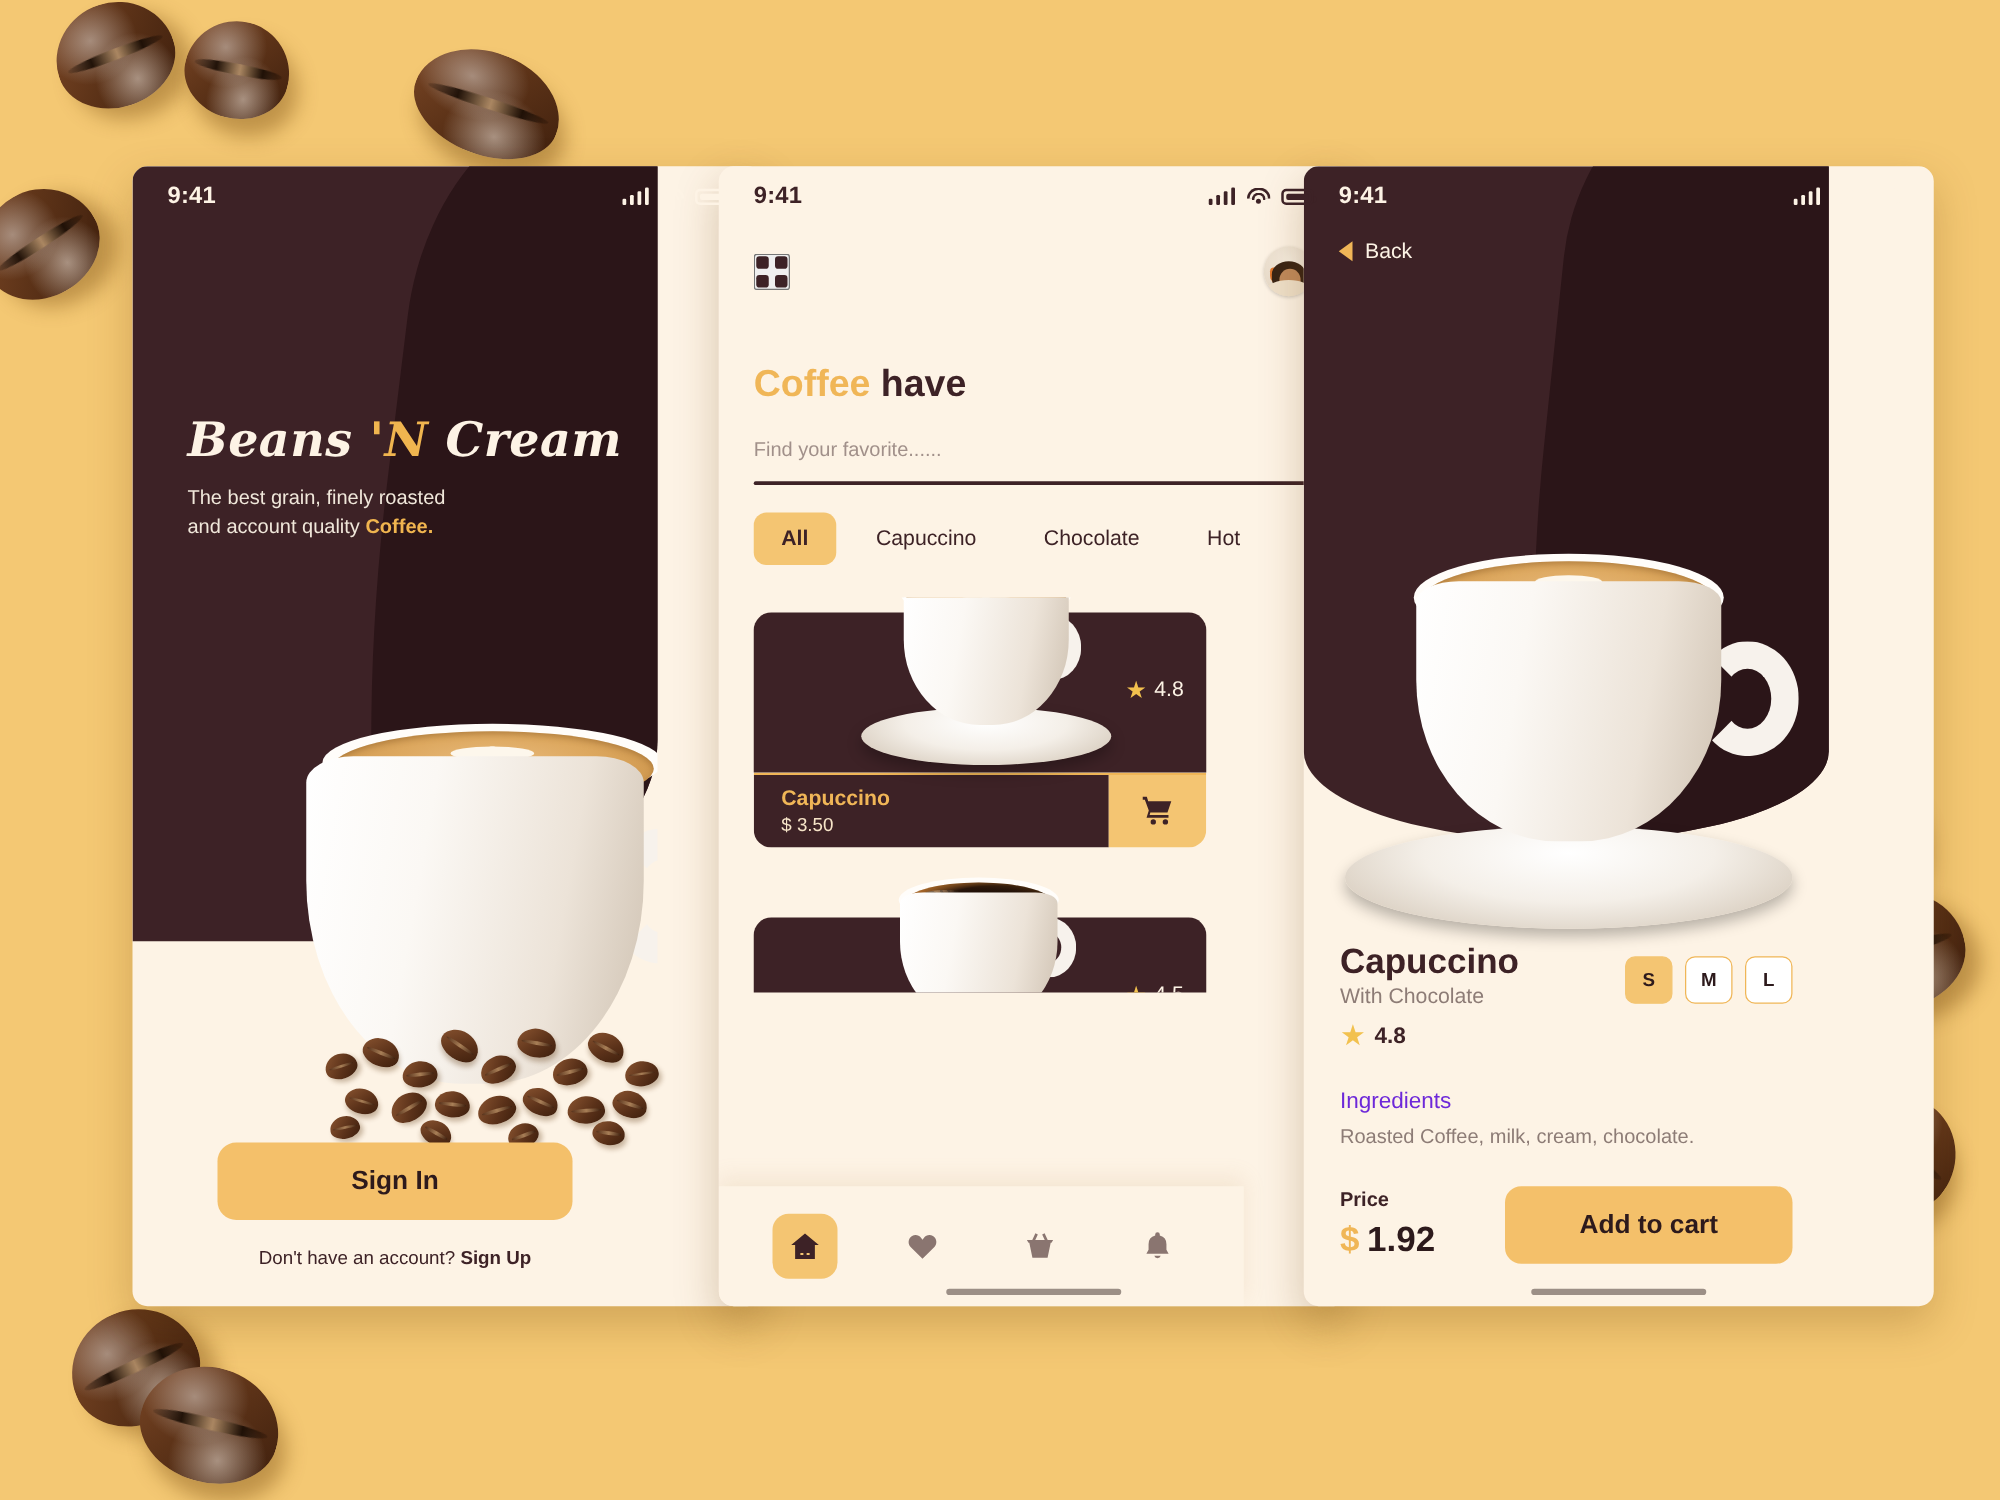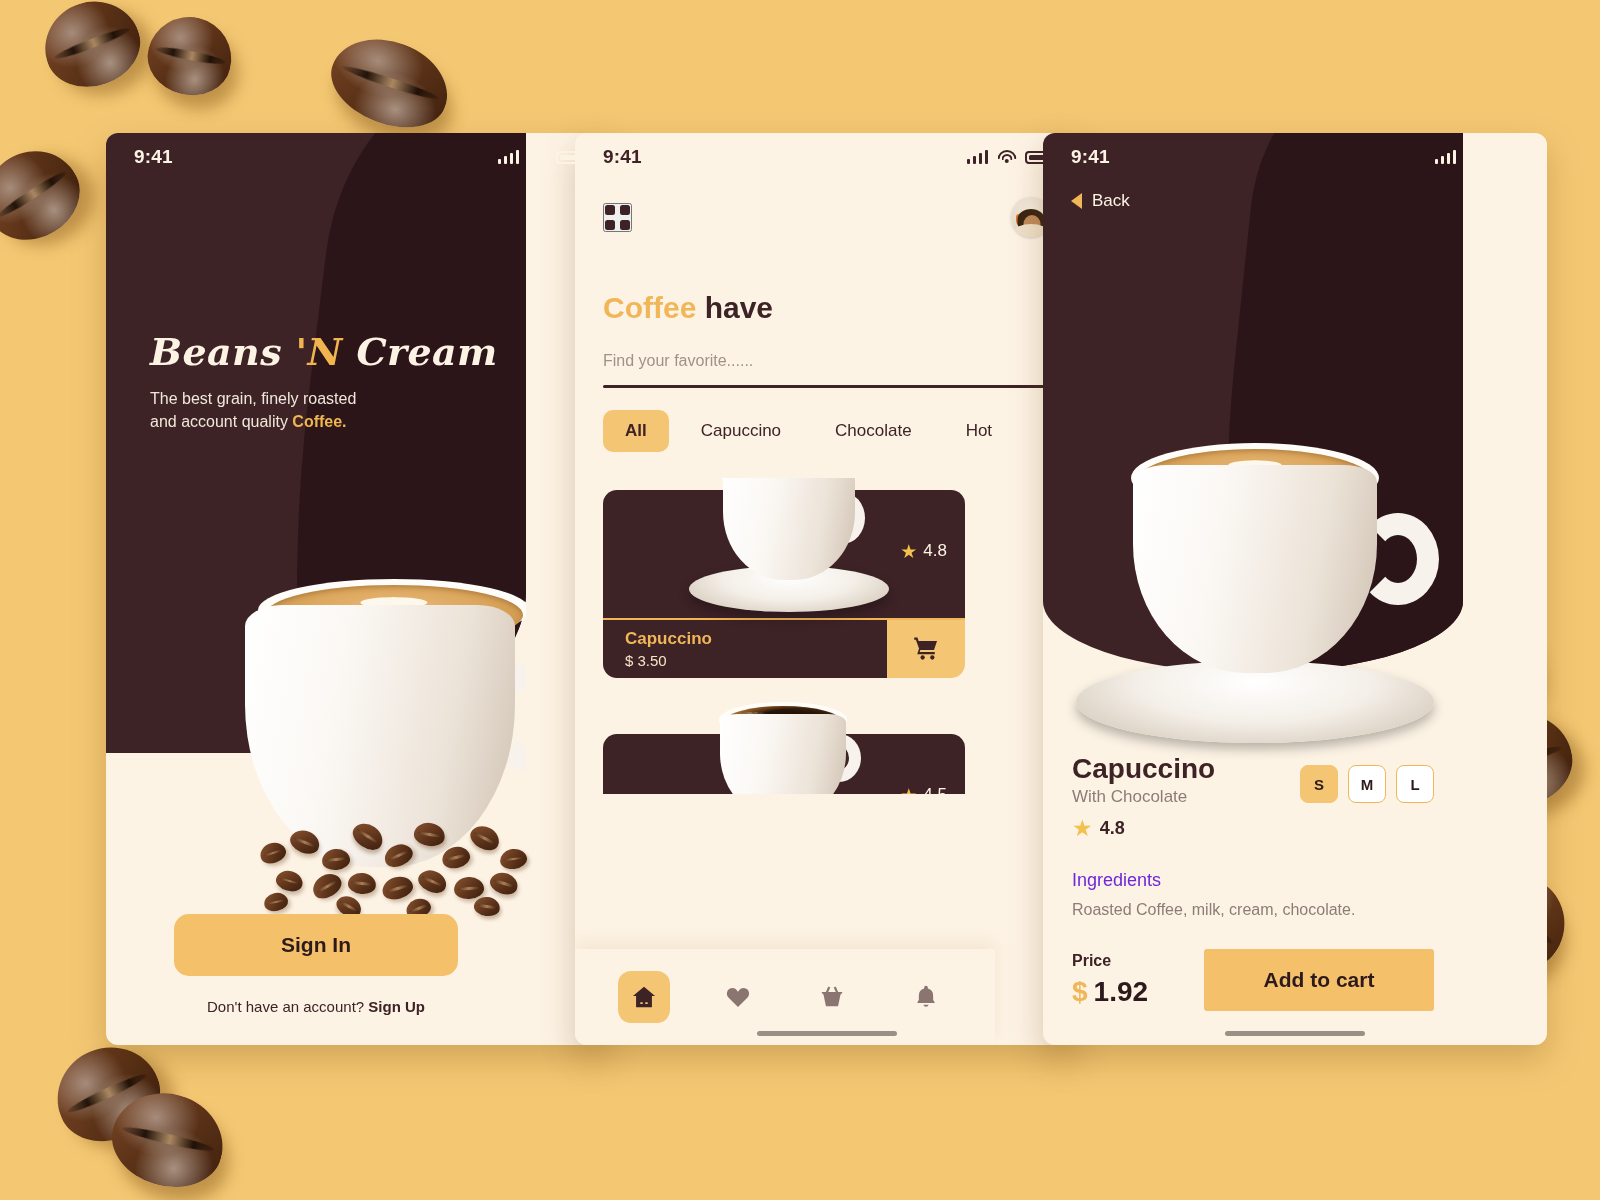--- a/index.html
+++ b/index.html
@@ -320,21 +320,21 @@
     font-family:"Liberation Sans", sans-serif;
   }
   .size-btn.active { background:#f4c572; border-color:#f4c572; }
   .s3-ing-title { margin-top:28px; font-size:18px; font-weight:normal; color:#6d28d9; }
   .s3-ing-body { margin-top:10px; font-size:16px; color:#8d7c76; }
   .s3-buyrow { display:flex; align-items:center; justify-content:space-between; margin-top:30px; }
   .s3-price-label { font-size:16px; font-weight:bold; color:#3d2226; }
   .s3-price { margin-top:6px; font-size:28px; font-weight:bold; color:#2d1a1c; }
   .s3-price .cur { color:#f0b657; margin-right:6px; }
   .addcart-btn {
-    width:230px; height:62px; border-radius:3px; border:none; background:#f4c06a;
+    width:230px; height:62px; border-radius:13px; border:none; background:#f4c06a;
     font-family:"Liberation Sans", sans-serif;
     font-size:21px; font-weight:bold; color:#2d1a1c; cursor:pointer;
   }
 </style>
 </head>
 <body>
 
 <div>
   <div class="bean" style="left:44px;  top:2px;   width:96px;  height:84px;  transform:rotate(-18deg);"></div>
   <div class="bean" style="left:148px; top:17px;  width:84px;  height:78px;  transform:rotate(14deg);"></div>

